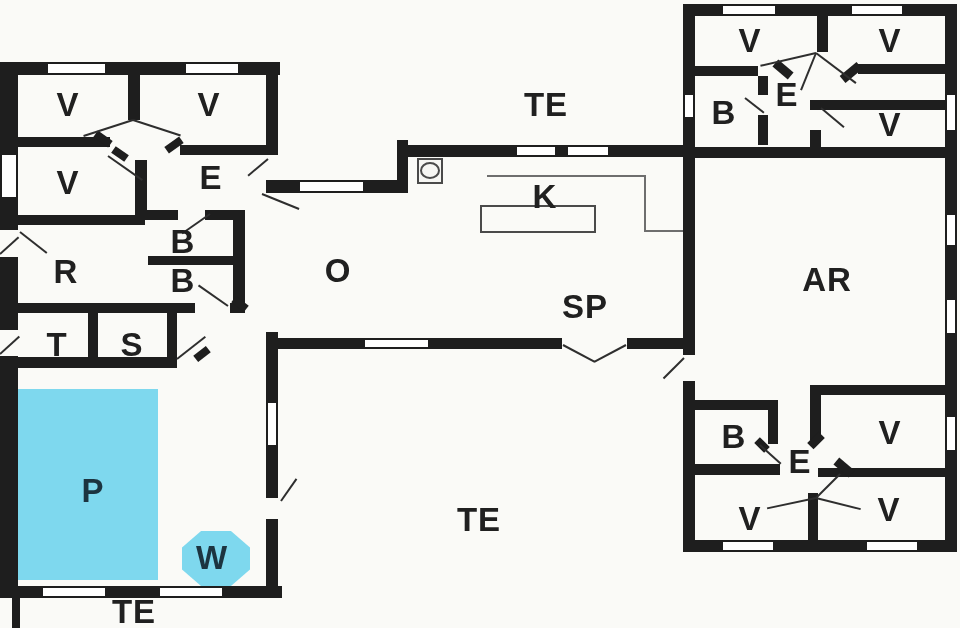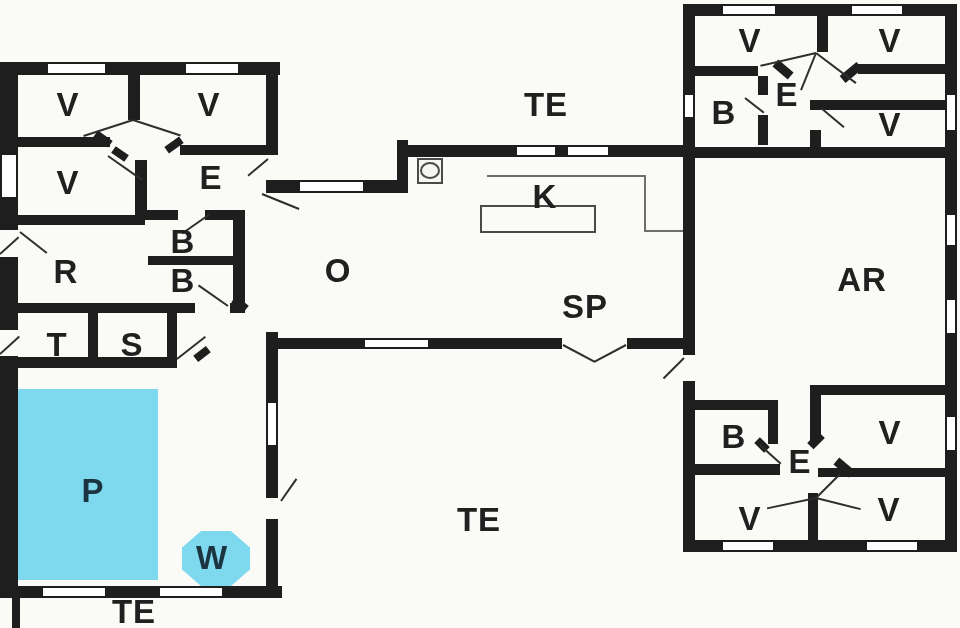--- a/index.html
+++ b/index.html
@@ -182,20 +182,20 @@
   <div class="lbl" style="left:545px;top:196px">K</div>
   <div class="lbl" style="left:338px;top:270px">O</div>
   <div class="lbl" style="left:585px;top:306px">SP</div>
   <div class="lbl" style="left:479px;top:519px">TE</div>
 
   <div class="lbl" style="left:750px;top:40px">V</div>
   <div class="lbl" style="left:890px;top:40px">V</div>
   <div class="lbl" style="left:724px;top:112px">B</div>
   <div class="lbl" style="left:787px;top:94px">E</div>
   <div class="lbl" style="left:890px;top:124px">V</div>
-  <div class="lbl" style="left:862px;top:279px">AR</div>
+  <div class="lbl" style="left:827px;top:279px">AR</div>
   <div class="lbl" style="left:734px;top:436px">B</div>
   <div class="lbl" style="left:800px;top:461px">E</div>
   <div class="lbl" style="left:890px;top:432px">V</div>
   <div class="lbl" style="left:750px;top:518px">V</div>
   <div class="lbl" style="left:889px;top:509px">V</div>
 
 </div>
 
 </body></html>

